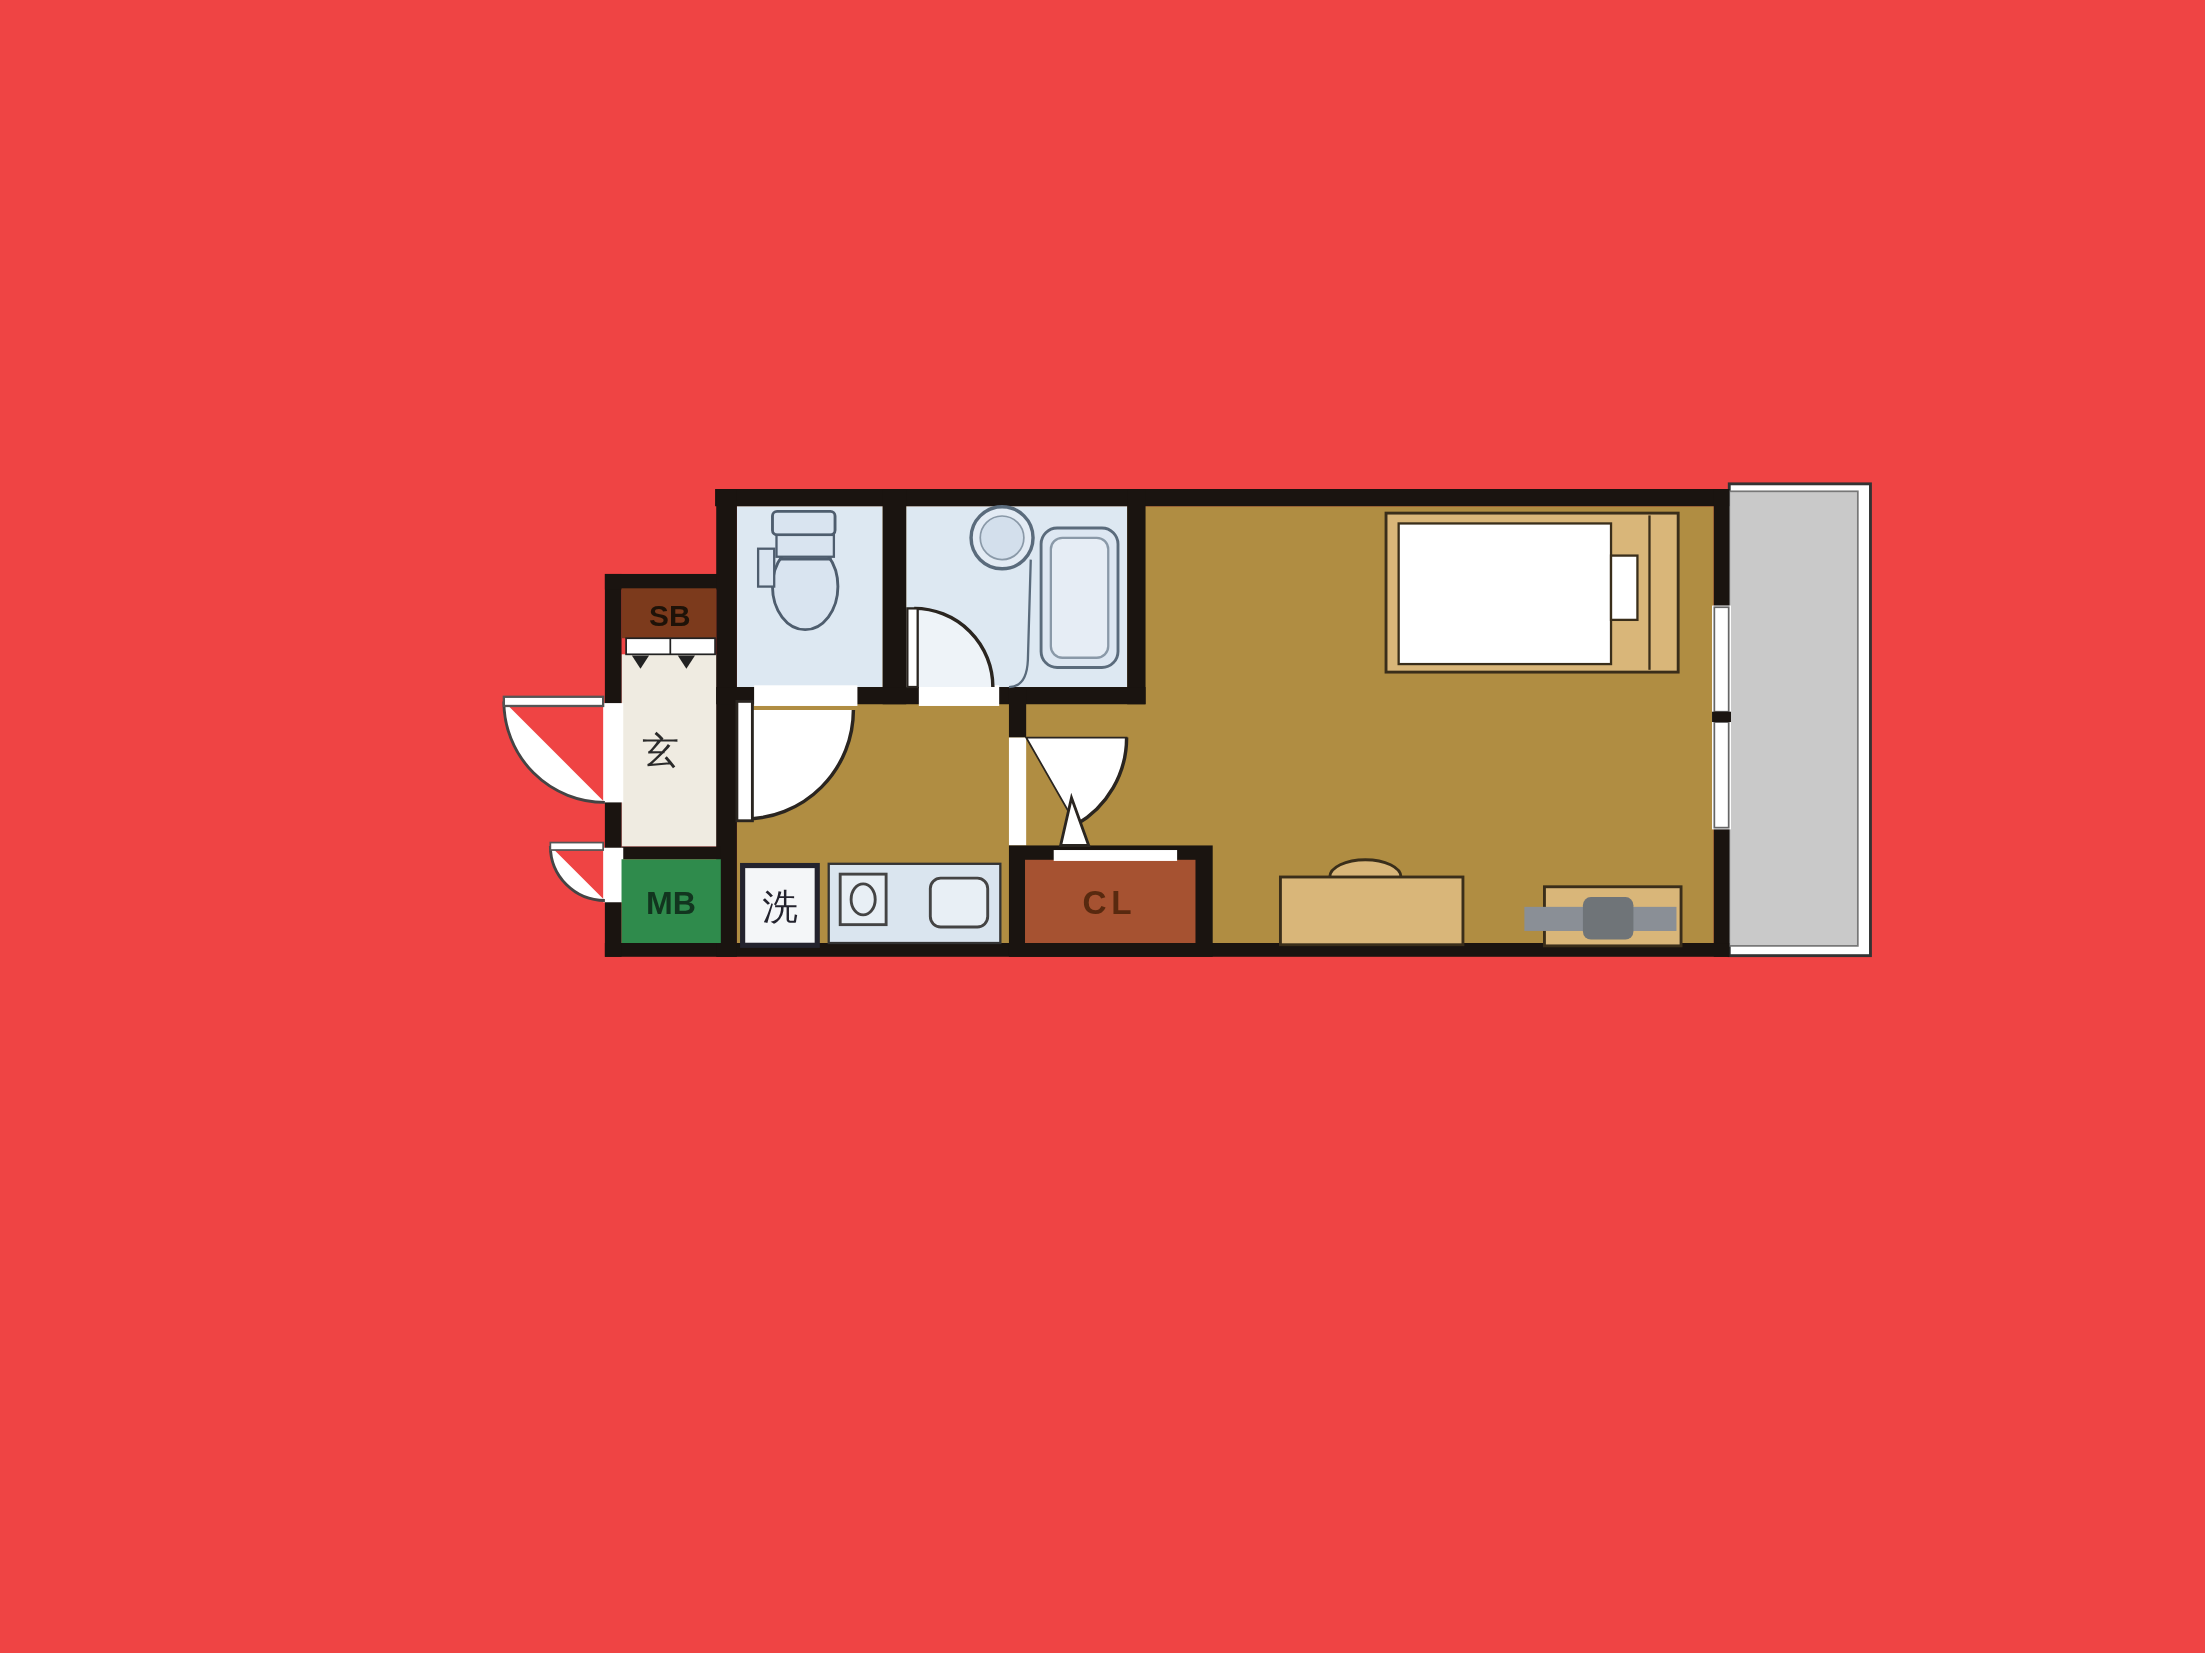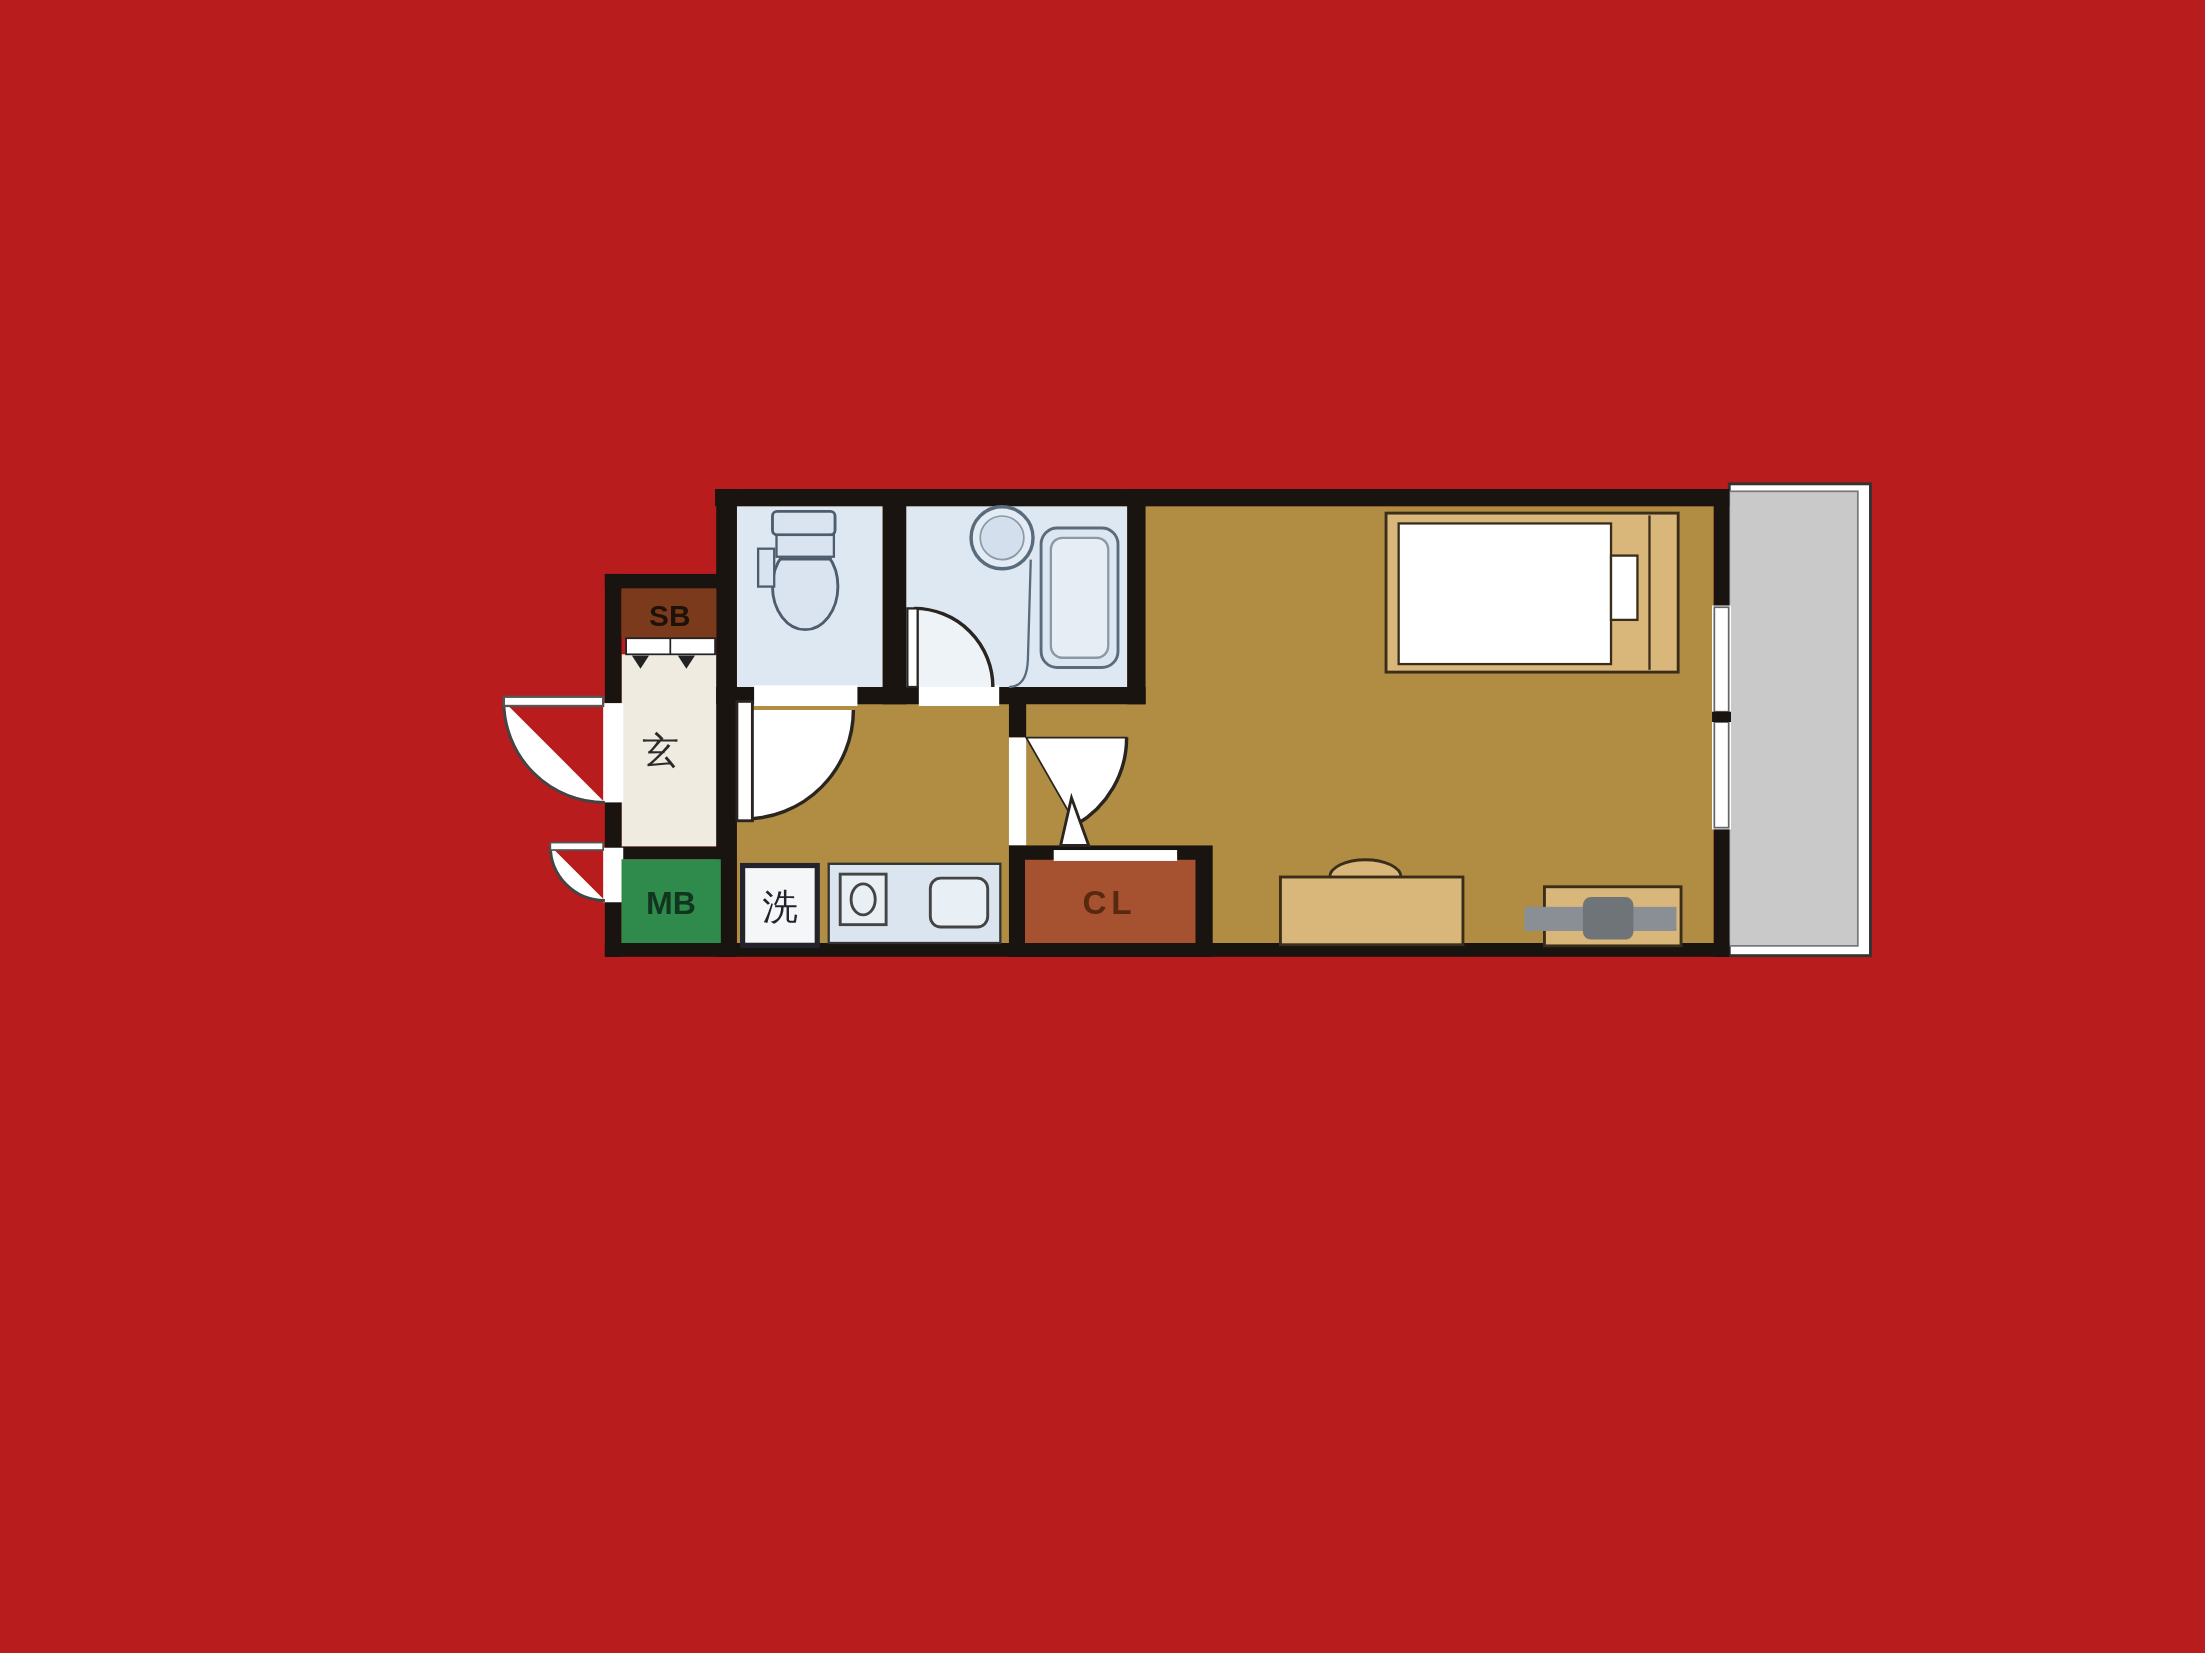--- a/index.html
+++ b/index.html
@@ -1,16 +1,16 @@
 <!DOCTYPE html>
 <html style="font-size:9.2px"><head>
 <meta charset="utf-8">
 <style>
   html,body{margin:0;padding:0;background:#ffffff;width:100%;height:100%;}
-  .page{width:100vw;height:100vh;background:#b91c1c;display:block;}
+  .page{width:100vw;height:100vh;background:#ef4444;display:block;}
   svg{display:block;width:100%;height:100%;}
   text{font-family:"Liberation Sans","DejaVu Sans",sans-serif;}
   .lbl{font-weight:bold;}
 </style>
 </head>
 <body>
 
 <div class="page">
 <svg viewBox="0 0 3840 2880" preserveAspectRatio="xMidYMid meet">
 

